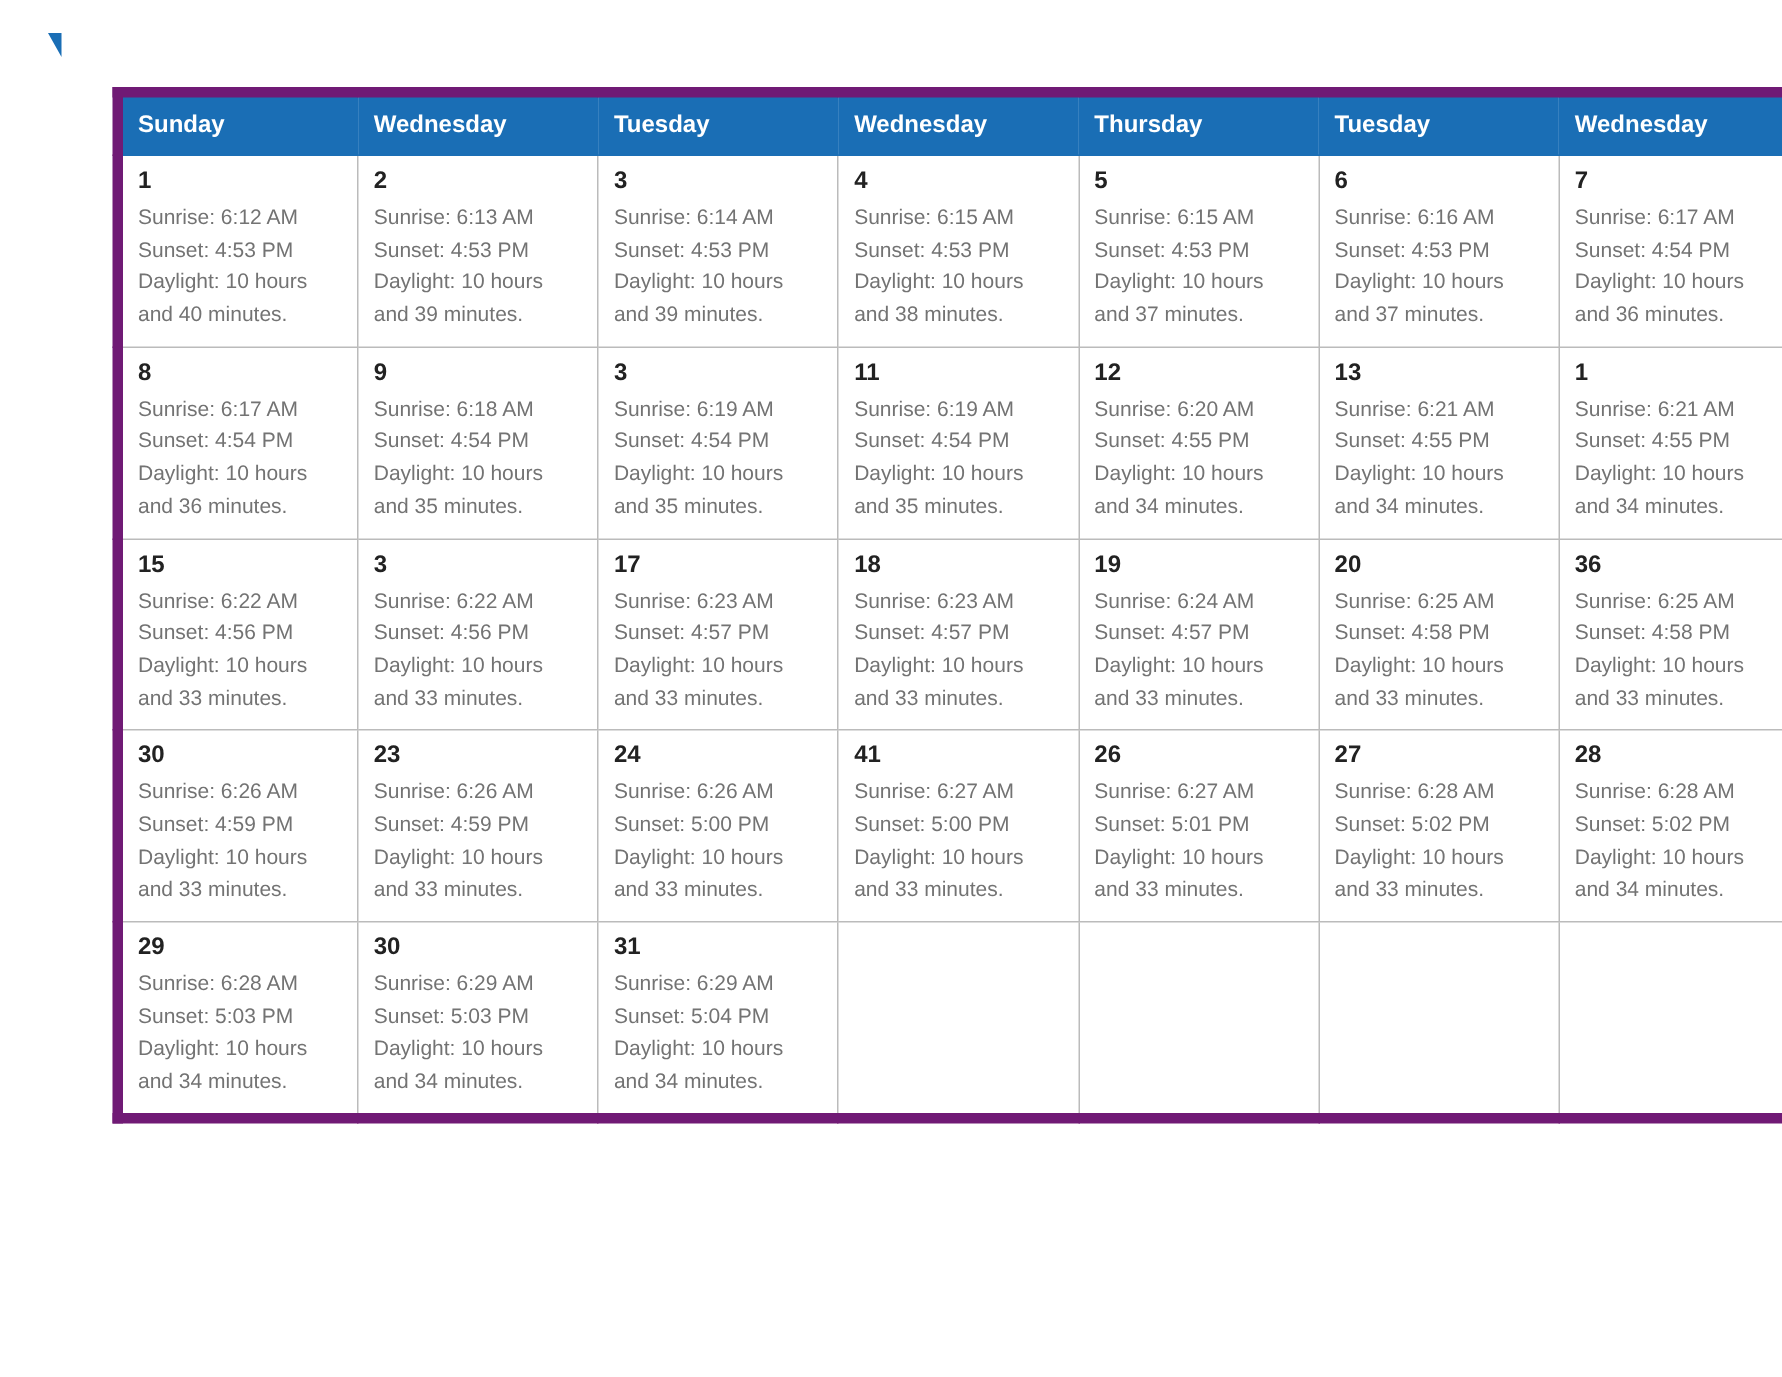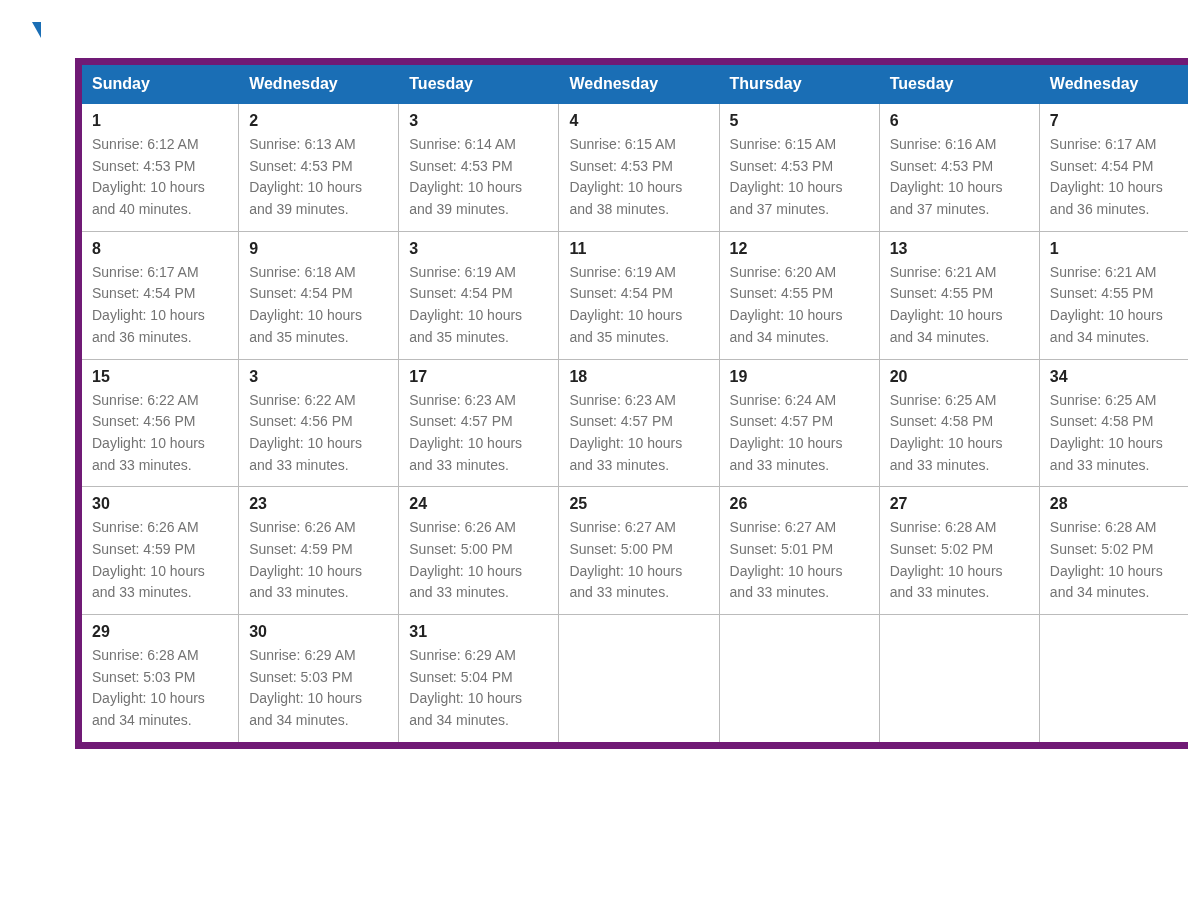--- a/index.html
+++ b/index.html
@@ -223,39 +223,39 @@
       </td>
         <td>
         <span class="day-num">19</span>
         <span class="day-info">Sunrise: 6:24 AM<br>Sunset: 4:57 PM<br>Daylight: 10 hours<br>and 33 minutes.</span>
       </td>
         <td>
         <span class="day-num">20</span>
         <span class="day-info">Sunrise: 6:25 AM<br>Sunset: 4:58 PM<br>Daylight: 10 hours<br>and 33 minutes.</span>
       </td>
         <td>
-        <span class="day-num">34</span>
+        <span class="day-num">36</span>
         <span class="day-info">Sunrise: 6:25 AM<br>Sunset: 4:58 PM<br>Daylight: 10 hours<br>and 33 minutes.</span>
       </td>
       </tr>
       <tr>
         <td>
         <span class="day-num">30</span>
         <span class="day-info">Sunrise: 6:26 AM<br>Sunset: 4:59 PM<br>Daylight: 10 hours<br>and 33 minutes.</span>
       </td>
         <td>
         <span class="day-num">23</span>
         <span class="day-info">Sunrise: 6:26 AM<br>Sunset: 4:59 PM<br>Daylight: 10 hours<br>and 33 minutes.</span>
       </td>
         <td>
         <span class="day-num">24</span>
         <span class="day-info">Sunrise: 6:26 AM<br>Sunset: 5:00 PM<br>Daylight: 10 hours<br>and 33 minutes.</span>
       </td>
         <td>
-        <span class="day-num">25</span>
+        <span class="day-num">41</span>
         <span class="day-info">Sunrise: 6:27 AM<br>Sunset: 5:00 PM<br>Daylight: 10 hours<br>and 33 minutes.</span>
       </td>
         <td>
         <span class="day-num">26</span>
         <span class="day-info">Sunrise: 6:27 AM<br>Sunset: 5:01 PM<br>Daylight: 10 hours<br>and 33 minutes.</span>
       </td>
         <td>
         <span class="day-num">27</span>
         <span class="day-info">Sunrise: 6:28 AM<br>Sunset: 5:02 PM<br>Daylight: 10 hours<br>and 33 minutes.</span>
       </td>

